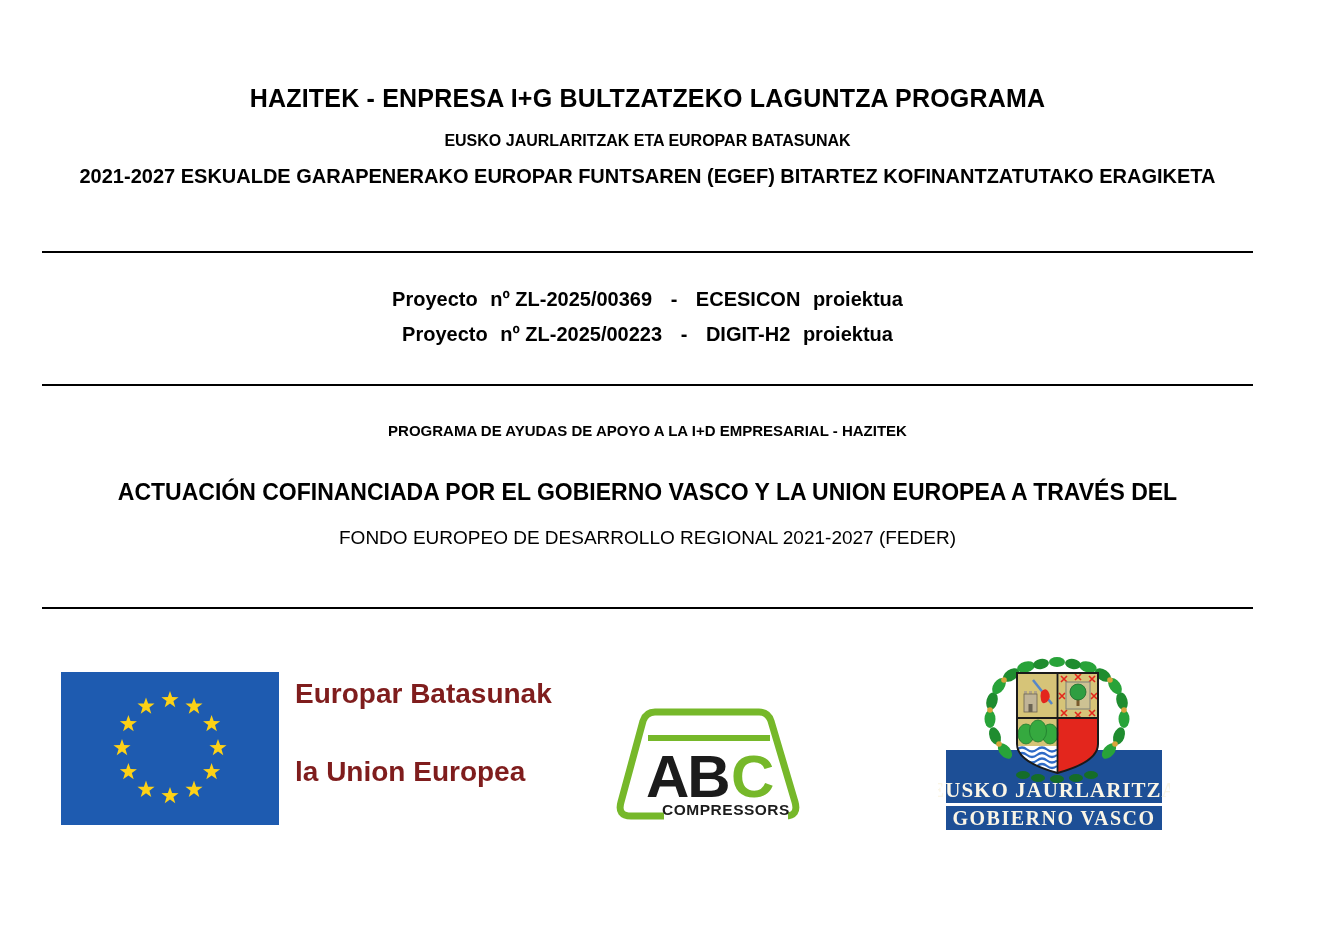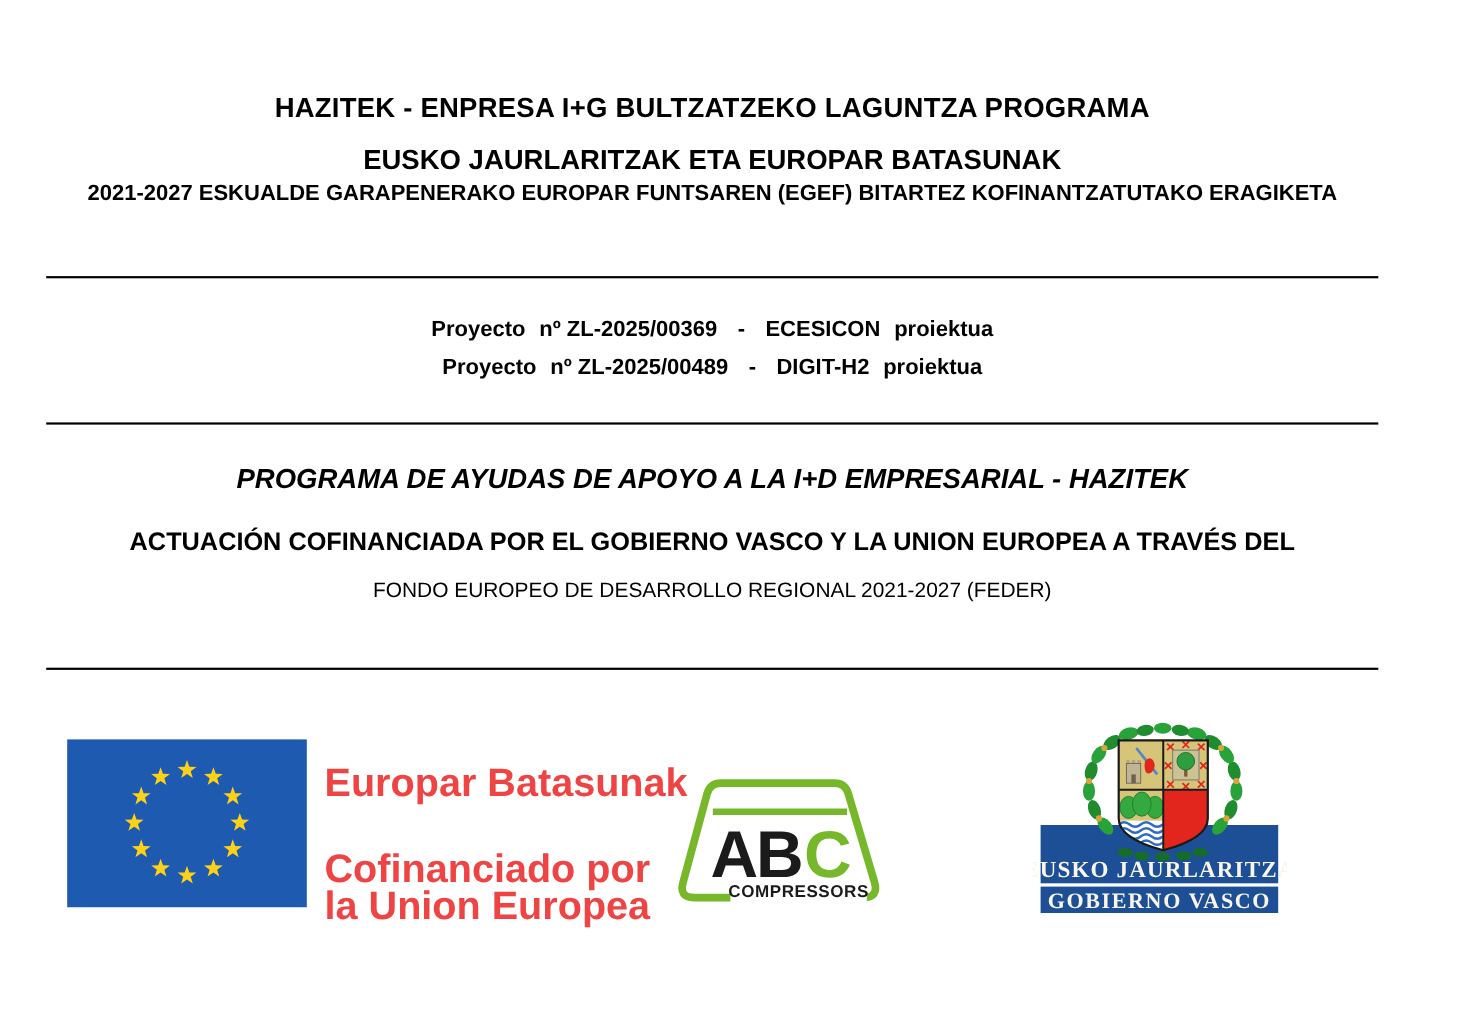--- a/index.html
+++ b/index.html
@@ -1,42 +1,42 @@
 <!DOCTYPE html>
 <html><head>
 <meta charset="utf-8">
 <style>
   html,body{margin:0;padding:0;background:#ffffff;}
   body{width:1337px;height:942px;position:relative;font-family:"Liberation Sans",sans-serif;overflow:hidden;}
 
   .centered{position:absolute;left:42px;width:1211px;text-align:center;color:#000;}
 
   .doc-title{top:84px;font-size:25px;font-weight:bold;letter-spacing:.2px;}
-  .doc-sub1{top:132px;font-size:25px;font-weight:bold;}
+  .doc-sub1{top:132px;font-size:16px;font-weight:bold;}
   .doc-sub2{top:165px;font-size:20px;font-weight:bold;}
 
   .rule{position:absolute;left:42px;width:1211px;height:2px;background:#000;}
   .rule-1{top:251px;}
   .rule-2{top:384px;}
   .rule-3{top:607px;}
 
   .project-line{font-size:20px;font-weight:bold;}
   .project-1{top:288px;}
   .project-2{top:323px;}
   .red{color:#000000;}
   .project-line .p-num{margin-left:7px;}
   .project-line .p-dash{margin:0 13px;}
   .project-line .p-suffix{margin-left:7px;}
 
-  .prog-heading{top:422px;font-size:25px;font-weight:bold;font-style:italic;}
+  .prog-heading{top:422px;font-size:15px;font-weight:bold;}
   .prog-line1{top:479px;font-size:23px;font-weight:bold;}
   .prog-line2{top:527px;font-size:19px;font-weight:normal;}
 
   .eu-flag{position:absolute;left:61px;top:672px;width:218px;height:153px;}
-  .eu-text{position:absolute;left:295px;color:#ef4444;font-weight:bold;font-size:36px;line-height:33px;text-align:left;margin-top:18px;}
+  .eu-text{position:absolute;left:295px;color:#7f1d1d;font-weight:bold;font-size:28px;line-height:33px;text-align:left;}
   .eu-text-eu{top:677px;}
   .eu-text-es{top:755px;}
 
   .abc-logo{position:absolute;left:598px;top:696px;width:222px;height:128px;}
   .basque-logo{position:absolute;left:938px;top:656px;width:232px;height:178px;}
 
   .star{fill:#fdd116;}
   .leaf-a{fill:#28a339;}
   .leaf-b{fill:#1f8c2f;}
   .acorn{fill:#d9a43b;}
@@ -56,21 +56,21 @@
   <div class="centered project-line project-1">
     <span class="p-prefix">Proyecto</span>
     <span class="p-num red">nº ZL-2025/00369</span>
     <span class="p-dash red">-</span>
     <span class="p-name red">ECESICON</span>
     <span class="p-suffix">proiektua</span>
   </div>
 
   <div class="centered project-line project-2">
     <span class="p-prefix">Proyecto</span>
-    <span class="p-num red">nº ZL-2025/00489</span>
+    <span class="p-num red">nº ZL-2025/00223</span>
     <span class="p-dash red">-</span>
     <span class="p-name red">DIGIT-H2</span>
     <span class="p-suffix">proiektua</span>
   </div>
 
   <div class="rule rule-2"></div>
 
   <div class="centered prog-heading">PROGRAMA DE AYUDAS DE APOYO A LA I+D EMPRESARIAL - HAZITEK</div>
   <div class="centered prog-line1">ACTUACIÓN COFINANCIADA POR EL GOBIERNO VASCO Y LA UNION EUROPEA A TRAVÉS DEL</div>
   <div class="centered prog-line2">FONDO EUROPEO DE DESARROLLO REGIONAL 2021-2027 (FEDER)</div>
@@ -93,21 +93,20 @@
     <use class="star" href="#star" transform="translate(67.4,100)"></use>
     <use class="star" href="#star" transform="translate(61,76)"></use>
     <use class="star" href="#star" transform="translate(67.4,52)"></use>
     <use class="star" href="#star" transform="translate(85,34.4)"></use>
   </svg>
 
   <div class="eu-text eu-text-eu">
     <div>Europar Batasunak</div>
   </div>
   <div class="eu-text eu-text-es">
-    <div>Cofinanciado por</div>
     <div>la Union Europea</div>
   </div>
 
   <svg class="abc-logo" viewBox="0 0 222 128" xmlns="http://www.w3.org/2000/svg" aria-hidden="true">
     <path d="M57,16 L161,16 Q170,16 173,25 L197,106 Q201,120 187,120 L33,120 Q19,120 23,106 L45,25 Q48,16 57,16 Z" fill="none" stroke="#76b82a" stroke-width="7" stroke-linejoin="round"></path>
     <line x1="50" y1="42" x2="172" y2="42" stroke="#76b82a" stroke-width="6"></line>
     <text x="48" y="101" font-size="60" font-weight="bold" letter-spacing="-2" fill="#1b1b1b">AB</text>
     <text x="133" y="101" font-size="60" font-weight="bold" fill="#76b82a">C</text>
     <rect x="66" y="103" width="124" height="23" fill="#ffffff"></rect>
     <text x="128" y="119" text-anchor="middle" font-size="15.5" font-weight="bold" letter-spacing="0.5" fill="#1b1b1b">COMPRESSORS</text>

